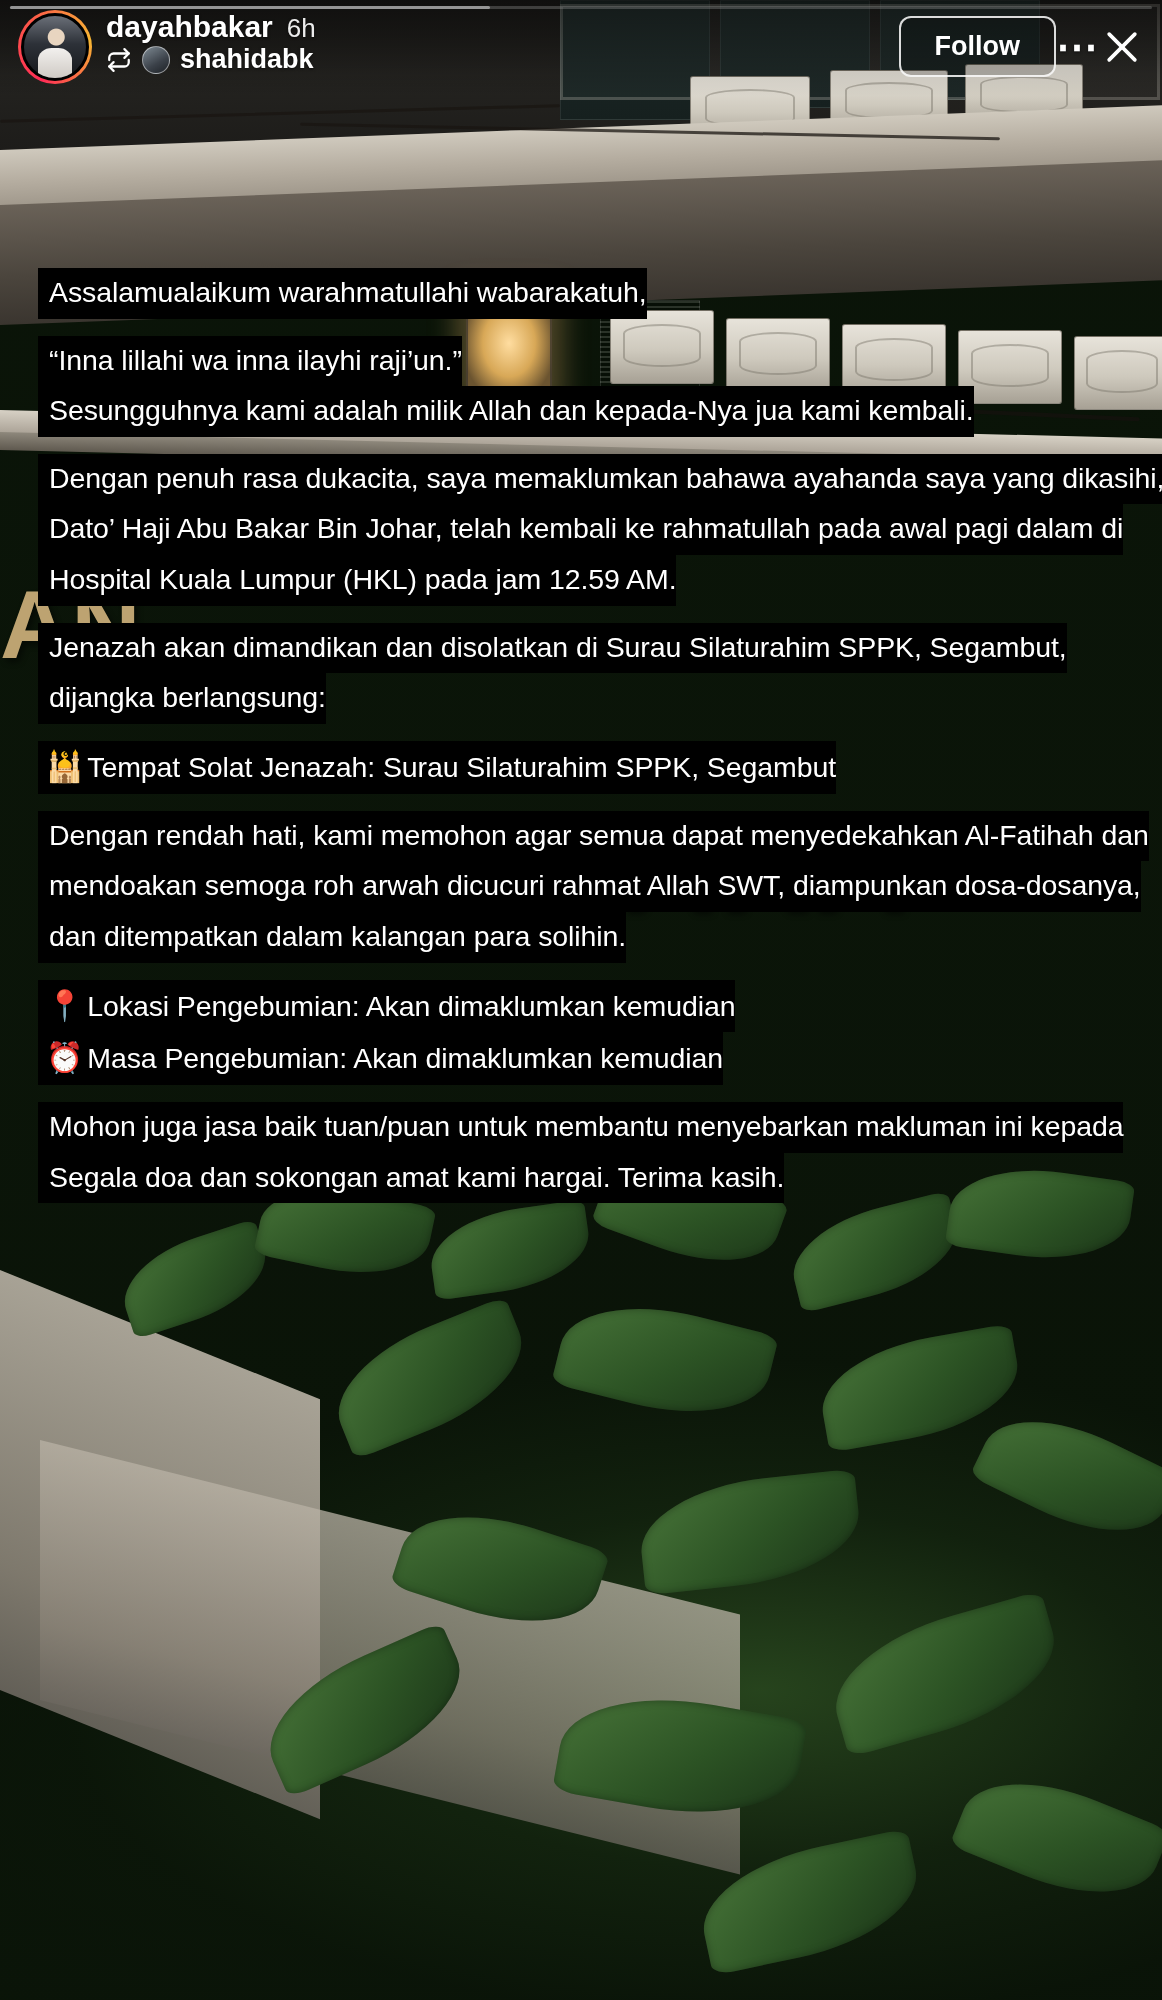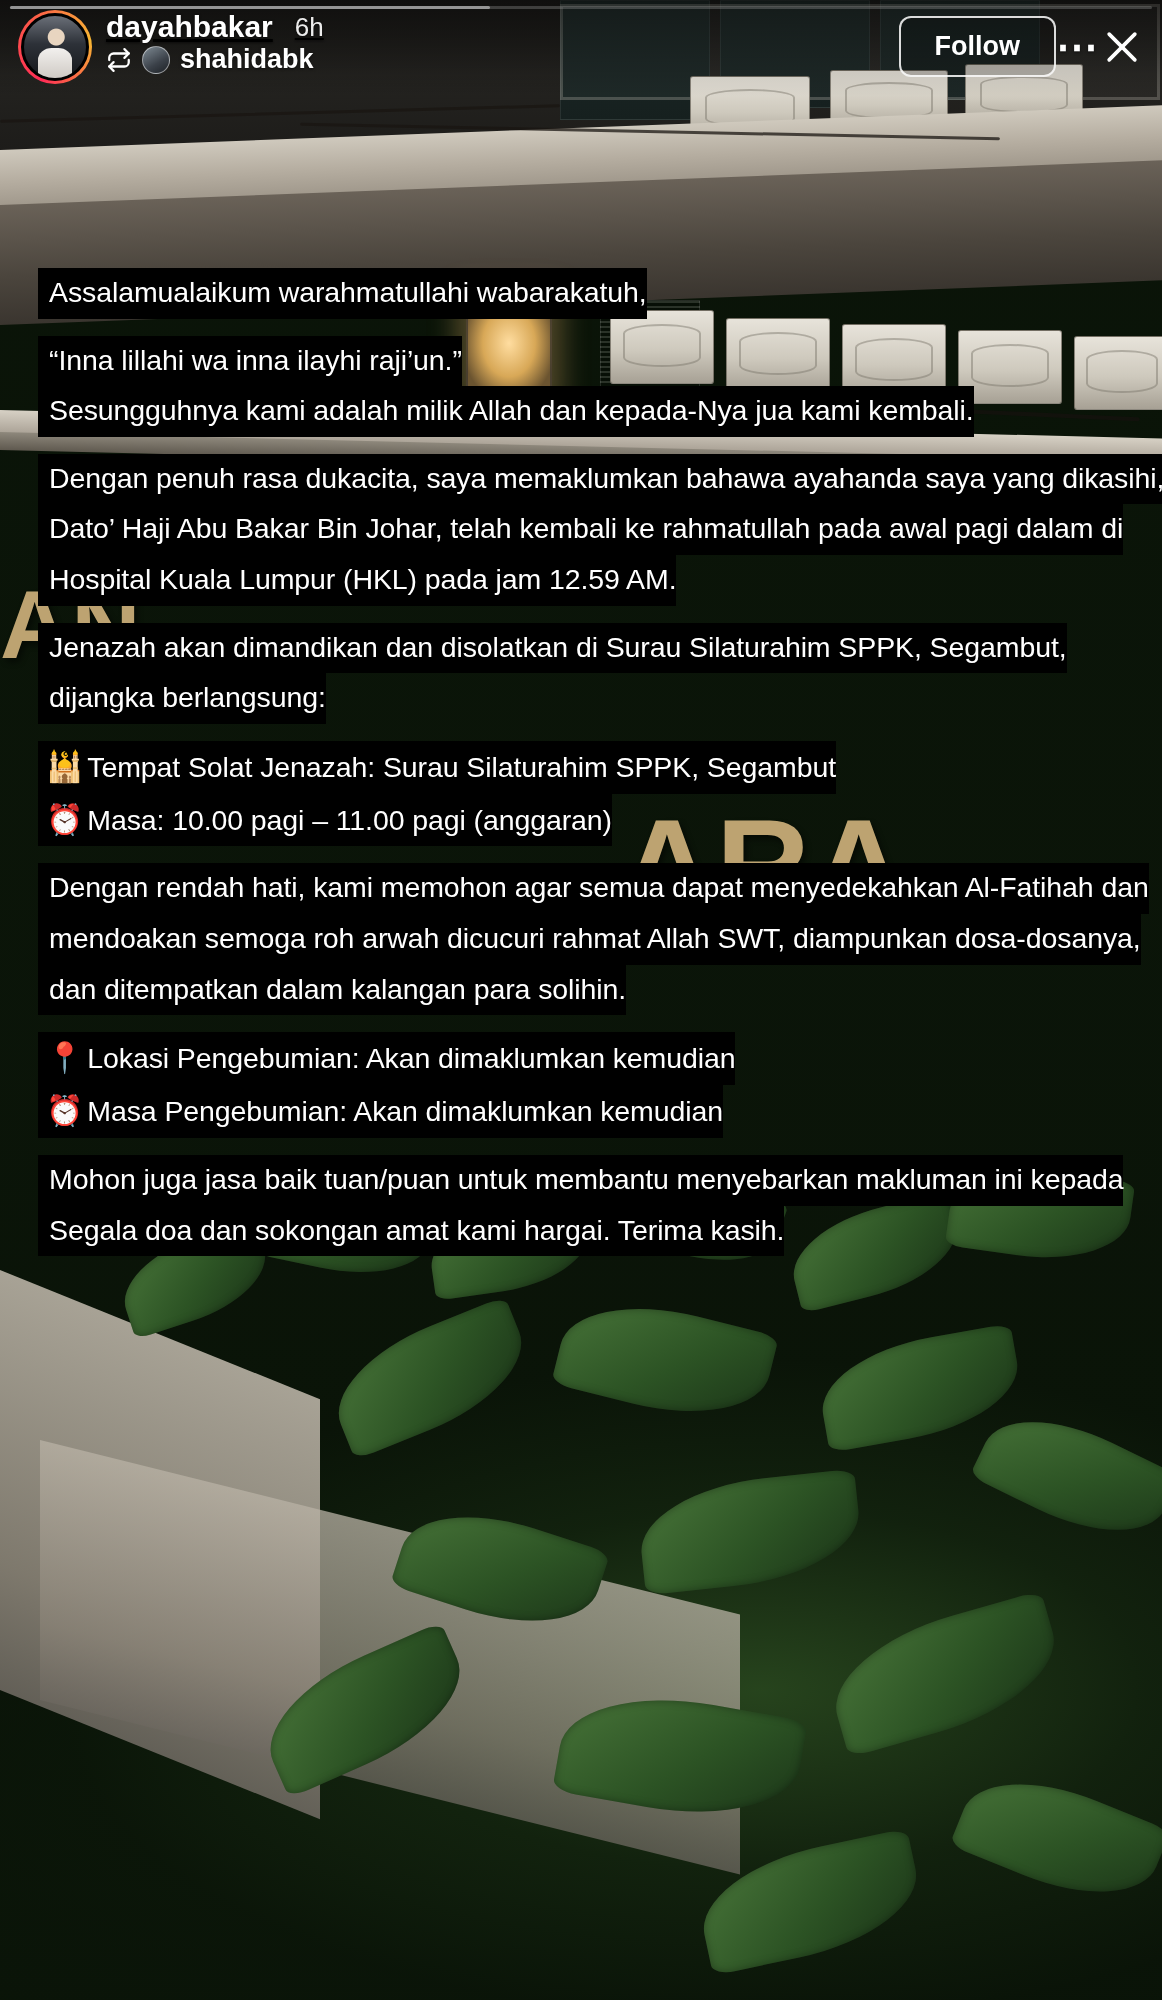--- a/index.html
+++ b/index.html
@@ -160,21 +160,21 @@
     overflow: hidden;
     position: relative;
   }
   .avatar-inner::after {
     content:"";
     position:absolute; left: 22%; top: 52%; width: 56%; height: 48%;
     background: linear-gradient(180deg,#f2f0ee, #cfcac4);
     border-radius: 40% 40% 10% 10%;
   }
   .names { margin-left: 14px; margin-top: 2px; }
-  .name-row { display: flex; align-items: center; gap: 22px; text-decoration: underline; }
+  .name-row { display: flex; align-items: flex-end; gap: 14px; }
   .username {
     color: #fff; font-size: 30px; font-weight: 700;
     text-shadow: 0 1px 3px rgba(0,0,0,0.6);
   }
   .timestamp {
     color: rgba(255,255,255,0.92); font-size: 26px; font-weight: 400;
     text-shadow: 0 1px 3px rgba(0,0,0,0.6);
   }
   .repost-row { display: flex; align-items: center; gap: 10px; }
   .repost-icon { width: 26px; height: 26px; display: block; }
@@ -345,21 +345,20 @@
       <div class="cap-line">Hospital Kuala Lumpur (HKL) pada jam 12.59 AM.</div>
     </div>
 
     <div class="cap-block">
       <div class="cap-line">Jenazah akan dimandikan dan disolatkan di Surau Silaturahim SPPK, Segambut,</div>
       <div class="cap-line">dijangka berlangsung:</div>
     </div>
 
     <div class="cap-block">
       <div class="cap-line has-emoji"><span class="emoji">🕌</span><span>Tempat Solat Jenazah: Surau Silaturahim SPPK, Segambut</span></div>
-      <div class="cap-line has-emoji"><span class="emoji">⏰</span><span>Masa: 10.00 pagi – 11.00 pagi (anggaran)</span></div>
     </div>
 
     <div class="cap-block">
       <div class="cap-line">Dengan rendah hati, kami memohon agar semua dapat menyedekahkan Al-Fatihah dan</div>
       <div class="cap-line">mendoakan semoga roh arwah dicucuri rahmat Allah SWT, diampunkan dosa-dosanya,</div>
       <div class="cap-line">dan ditempatkan dalam kalangan para solihin.</div>
     </div>
 
     <div class="cap-block">
       <div class="cap-line has-emoji"><span class="emoji">📍</span><span>Lokasi Pengebumian: Akan dimaklumkan kemudian</span></div>

